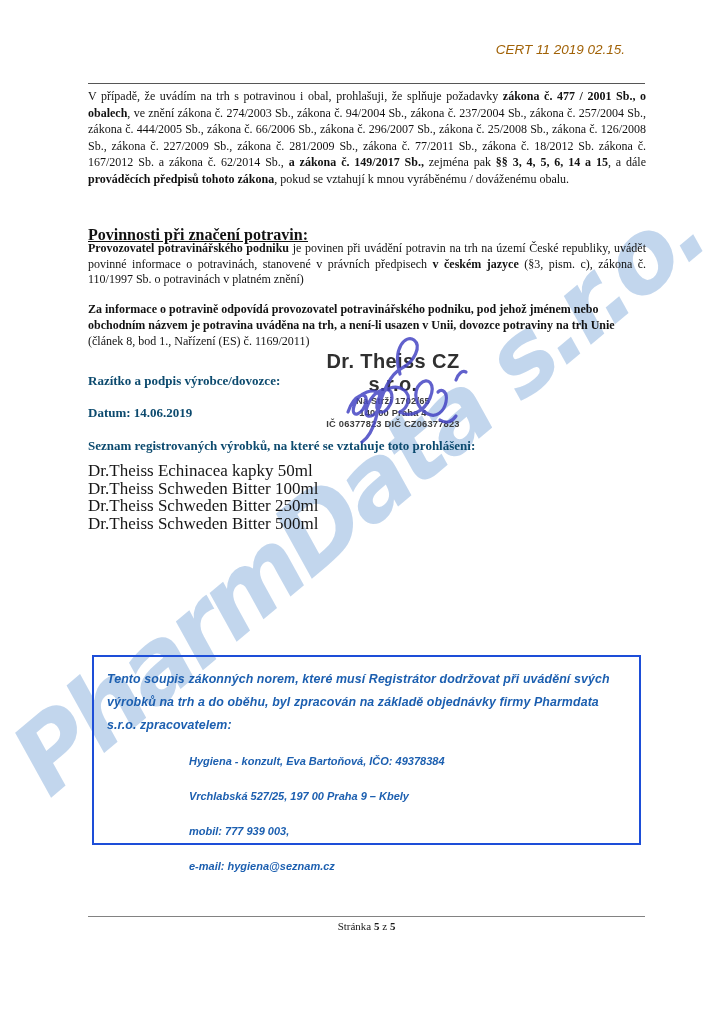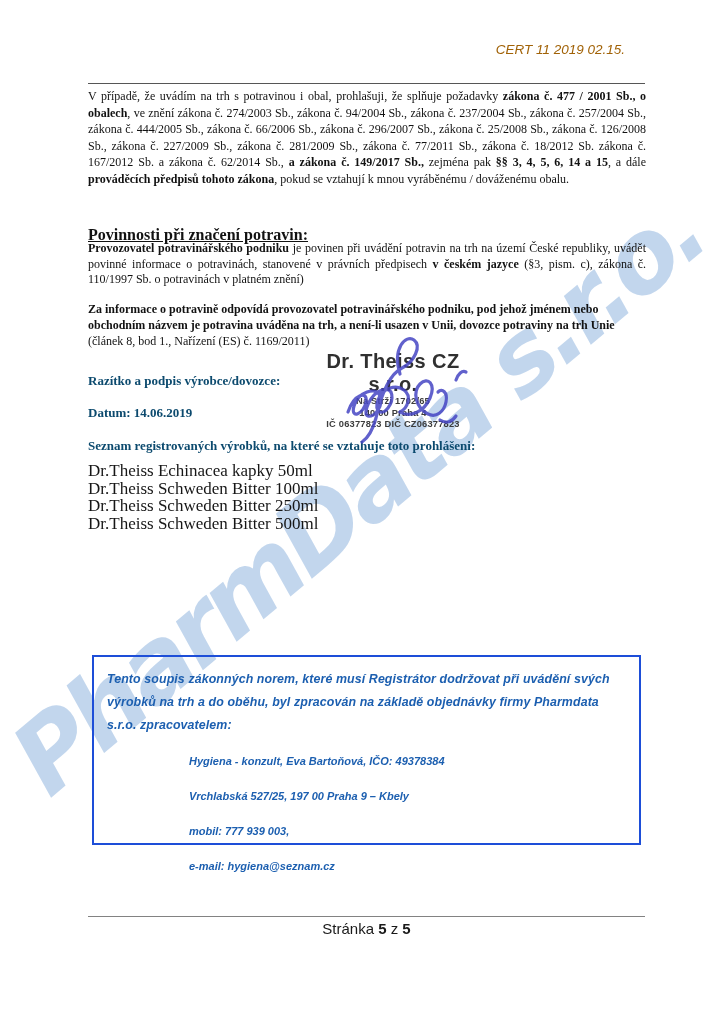--- a/index.html
+++ b/index.html
@@ -47,21 +47,21 @@
     font-size:17px;line-height:17.6px;color:#161616;z-index:1;}
   
   .notice-box{top:655px;left:92px;width:549px;height:190px;box-sizing:border-box;
     border:2px solid #1d4ed8;padding:11px 13px 0 13px;z-index:1;
     font-family:"Liberation Sans",sans-serif;font-style:italic;color:#1c5fb0;}
   .notice-intro{font-weight:600;font-size:12.4px;line-height:23px;letter-spacing:.1px;width:521px;}
   .notice-contacts{margin-top:13px;margin-left:82px;}
   .notice-line{font-weight:700;font-size:11px;line-height:22px;margin-bottom:13px;}
   
   .footer-text{top:920px;left:88px;width:557px;text-align:center;
-    font-family:Liberation Sans, sans-serif;font-size:15px;color:#1a1a1a;z-index:1;}
+    font-family:Liberation Serif, serif;font-size:11px;color:#1a1a1a;z-index:1;}
   .footer-text b{font-weight:700;}
 </style>
 </head>
 <body>
 
 <div class="watermark">PharmData s.r.o.</div>
 
 <div class="abs doc-code">CERT 11 2019 02.15.</div>
 <div class="abs rule rule-top"></div>
 

